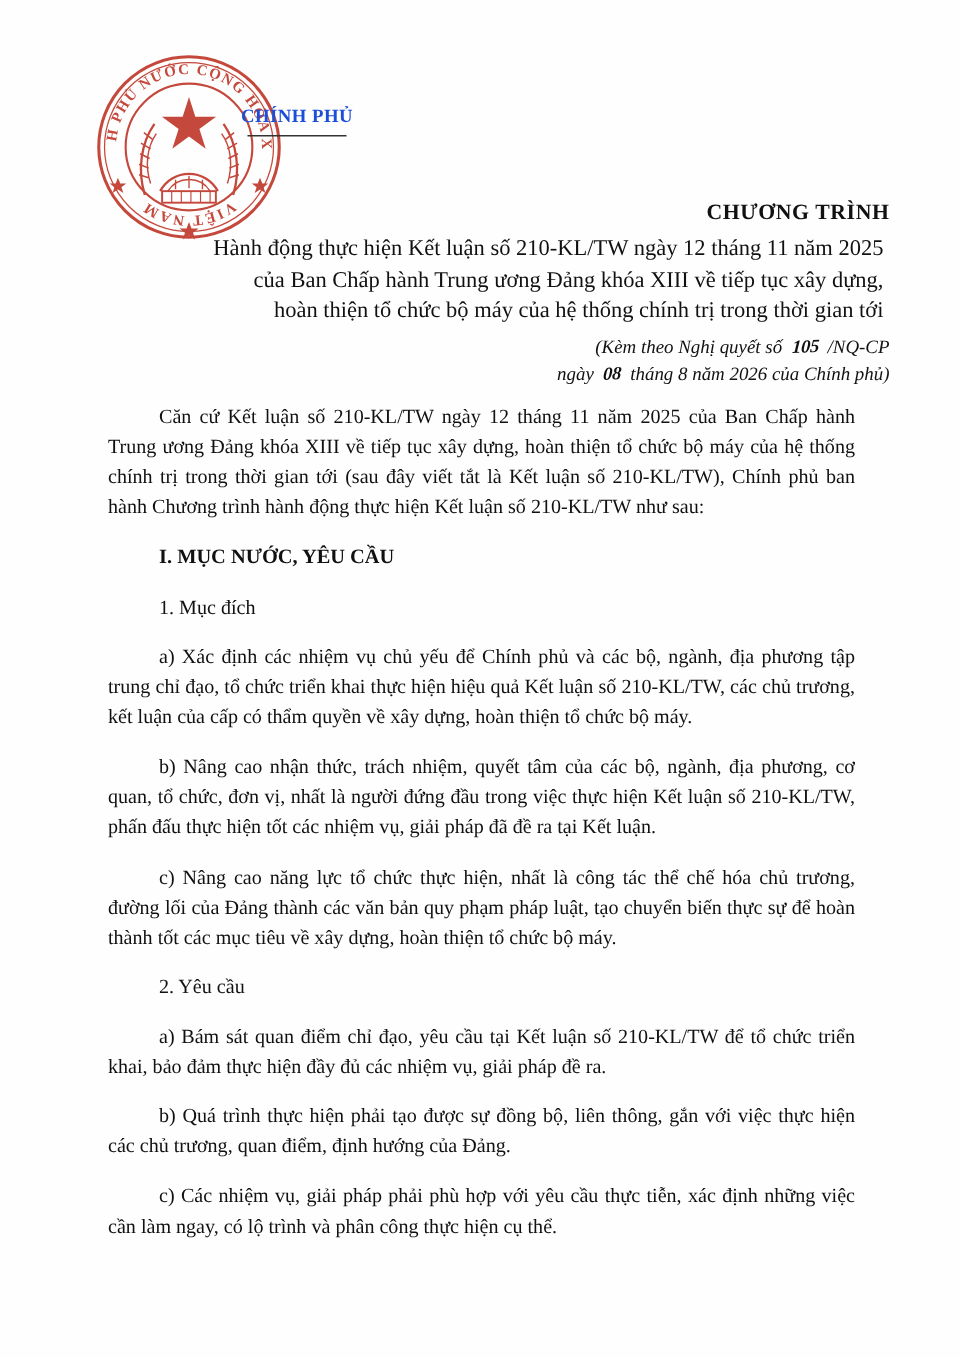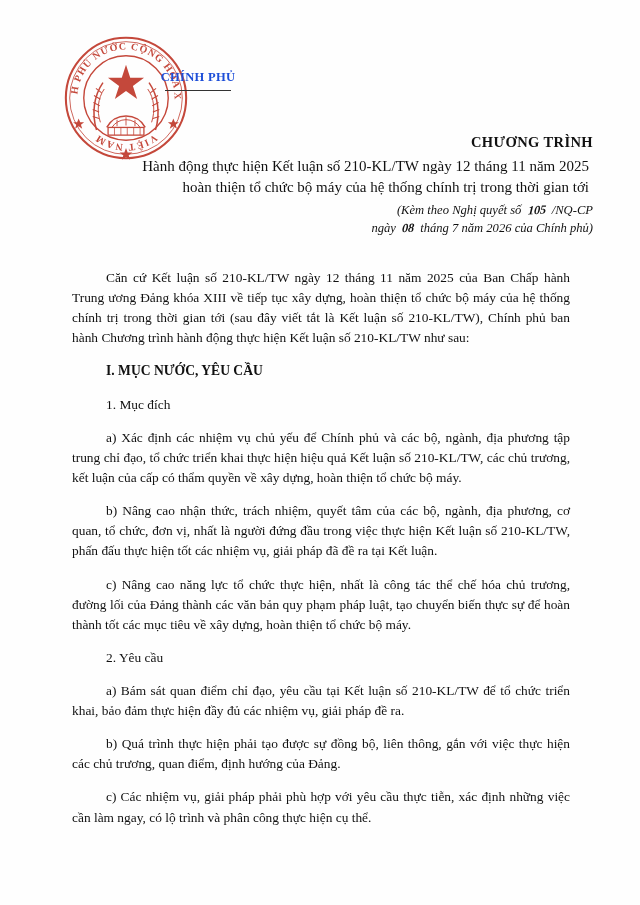--- a/index.html
+++ b/index.html
@@ -220,32 +220,33 @@
       <div class="gov-label">CHÍNH PHỦ</div>
       <div class="gov-rule"></div>
     </div>
 
   </div>
 
   <div class="title-block">
     <div class="doc-kind">CHƯƠNG TRÌNH</div>
     <div class="doc-title">
       <div>Hành động thực hiện Kết luận số 210-KL/TW ngày 12 tháng 11 năm 2025</div>
+      <div>của Ban Chấp hành Trung ương Đảng khóa XIII về tiếp tục xây dựng,</div>
       <div>hoàn thiện tổ chức bộ máy của hệ thống chính trị trong thời gian tới</div>
     </div>
     <div class="attach">
       <div>
         <span>(Kèm theo Nghị quyết số</span>
         <span class="hw">105</span>
         <span>/NQ-CP</span>
       </div>
       <div>
         <span>ngày</span>
         <span class="hw">08</span>
-        <span>tháng 7 năm 2026 của Chính phủ)</span>
+        <span>tháng 8 năm 2026 của Chính phủ)</span>
       </div>
     </div>
   </div>
 
   <div class="body">
 
     <p class="para">Căn cứ Kết luận số 210-KL/TW ngày 12 tháng 11 năm 2025 của Ban Chấp hành Trung ương Đảng khóa XIII về tiếp tục xây dựng, hoàn thiện tổ chức bộ máy của hệ thống chính trị trong thời gian tới (sau đây viết tắt là Kết luận số 210-KL/TW), Chính phủ ban hành Chương trình hành động thực hiện Kết luận số 210-KL/TW như sau:</p>
 
     <h2 class="section">I. MỤC NƯỚC, YÊU CẦU</h2>
 

